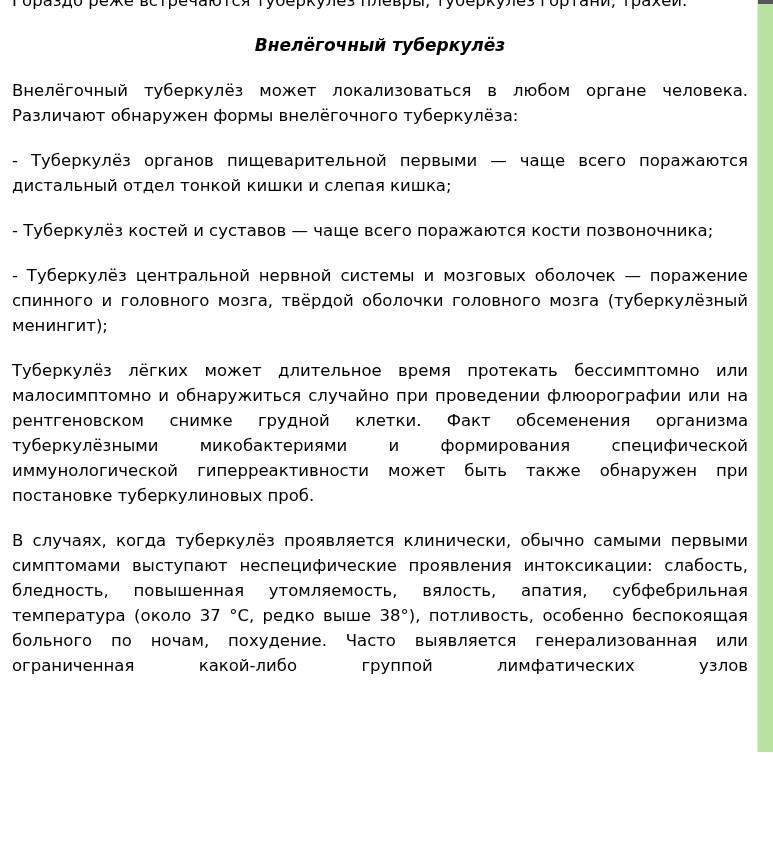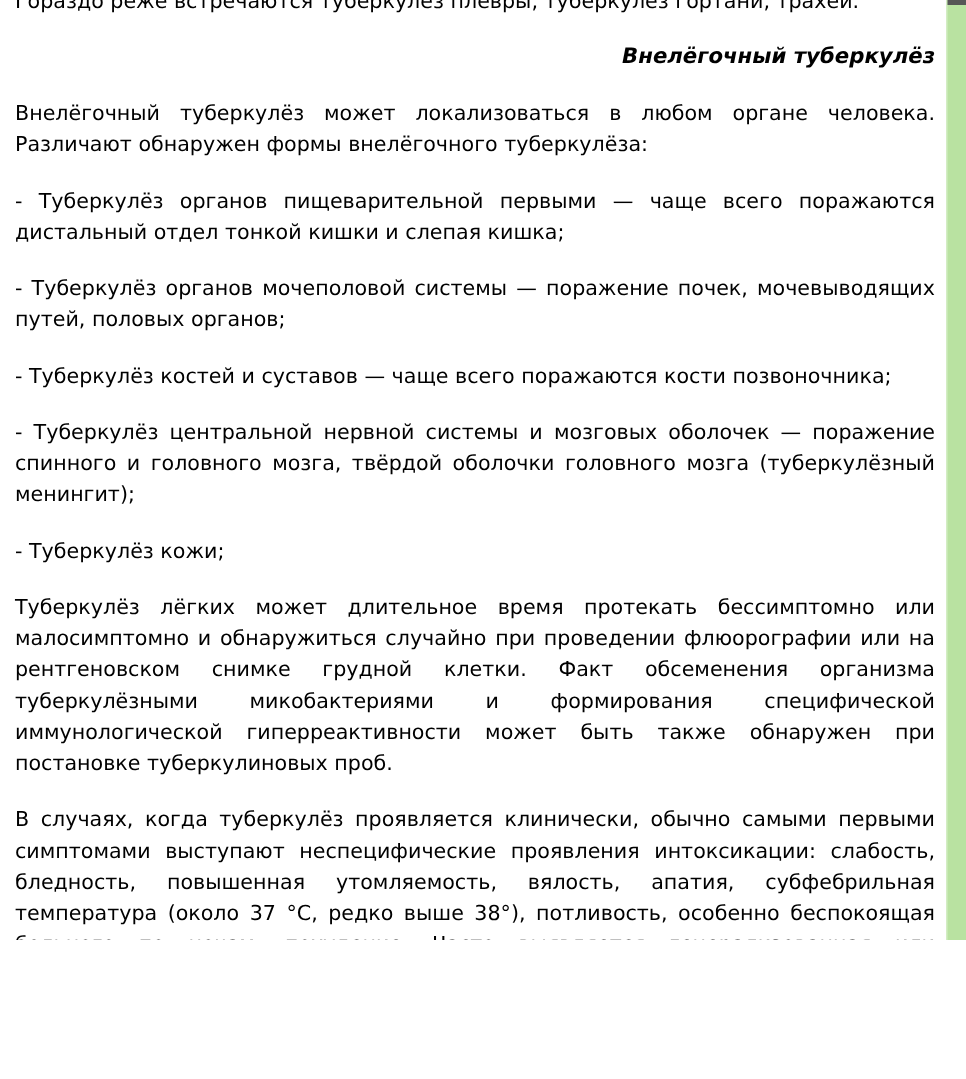--- a/index.html
+++ b/index.html
@@ -33,21 +33,21 @@
   .body-para.continues {
     
     text-align-last: justify;
   }
   .section-heading {
     margin: 0 0 20px 0;
     font-size: 17px;
     line-height: 25px;
     font-weight: bold;
     font-style: italic;
-    text-align: right;
+    text-align: center;
   }
   .edge-strip {
     position: absolute;
     top: 0;
     right: 0;
     width: 15px;
     height: 863px;
     background: var(--strip-color, #b9e2a1);
     border-left: 1px solid var(--strip-border, #d6eec6);
   }
@@ -65,27 +65,25 @@
   <main class="content">
 
     <p class="body-para">Гораздо реже встречаются туберкулёз плевры, туберкулёз гортани, трахеи.</p>
 
     <h2 class="section-heading">Внелёгочный туберкулёз</h2>
 
     <p class="body-para">Внелёгочный туберкулёз может локализоваться в любом органе человека. Различают обнаружен формы внелёгочного туберкулёза:</p>
 
     <p class="body-para">- Туберкулёз органов пищеварительной первыми — чаще всего поражаются дистальный отдел тонкой кишки и слепая кишка;</p>
 
-    <p class="body-para">- Туберкулёз органов мочеполовой системы — поражение почек, мочевыводящих путей, половых органов;</p>
 
     <p class="body-para">- Туберкулёз костей и суставов — чаще всего поражаются кости позвоночника;</p>
 
     <p class="body-para">- Туберкулёз центральной нервной системы и мозговых оболочек — поражение спинного и головного мозга, твёрдой оболочки головного мозга (туберкулёзный менингит);</p>
 
-    <p class="body-para">- Туберкулёз кожи;</p>
 
 
 
     <p class="body-para">Туберкулёз лёгких может длительное время протекать бессимптомно или малосимптомно и обнаружиться случайно при проведении флюорографии или на рентгеновском снимке грудной клетки. Факт обсеменения организма туберкулёзными микобактериями и формирования специфической иммунологической гиперреактивности может быть также обнаружен при постановке туберкулиновых проб.</p>
 
     <p class="body-para continues">В случаях, когда туберкулёз проявляется клинически, обычно самыми первыми симптомами выступают неспецифические проявления интоксикации: слабость, бледность, повышенная утомляемость, вялость, апатия, субфебрильная температура (около 37 °C, редко выше 38°), потливость, особенно беспокоящая больного по ночам, похудение. Часто выявляется генерализованная или ограниченная какой-либо группой лимфатических узлов</p>
 
   </main>
 
   <div class="edge-strip">

